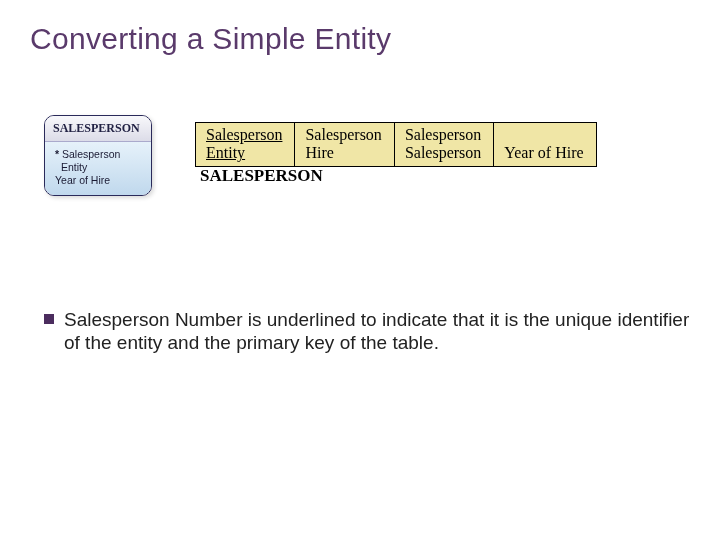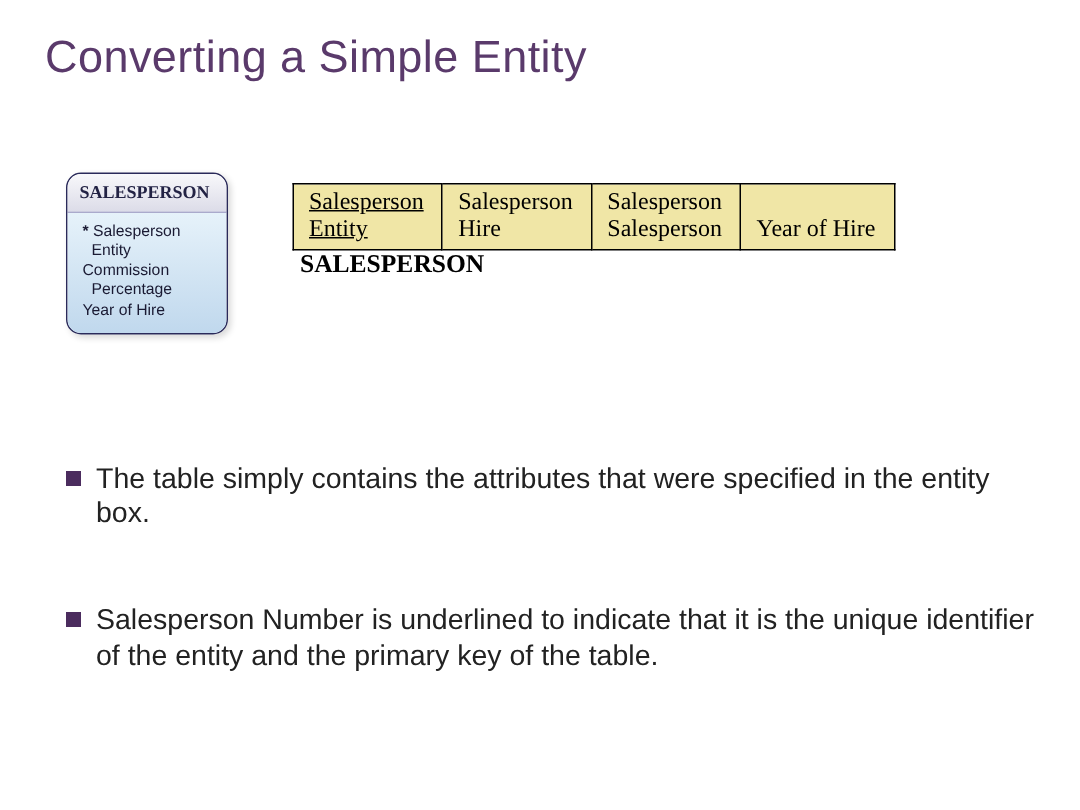--- a/index.html
+++ b/index.html
@@ -112,21 +112,20 @@
 </style>
 </head>
 <body>
 
 <div class="title">Converting a Simple Entity</div>
 
 <div class="entity-box">
   <div class="entity-header">SALESPERSON</div>
   <div class="entity-body">
     <div class="entity-attr pk">Salesperson Entity</div>
-    <div class="entity-attr">Commission Percentage</div>
     <div class="entity-attr">Year of Hire</div>
   </div>
 </div>
 
 <table class="relation-table">
   <tbody>
       <tr>
     <td>
       <span class="pk-underline">Salesperson</span><br>
       <span class="pk-underline">Entity</span>
@@ -143,15 +142,14 @@
       <span></span><br>
       <span>Year of Hire</span>
     </td>
   </tr>
 </tbody>
   </table>
 
 <div class="relation-name">SALESPERSON</div>
 
 <div class="bullets">
-  <div class="bullet">The table simply contains the attributes that were specified in the entity box.</div>
   <div class="bullet">Salesperson Number is underlined to indicate that it is the unique identifier of the entity and the primary key of the table.</div>
 </div>
 
 </body></html>

